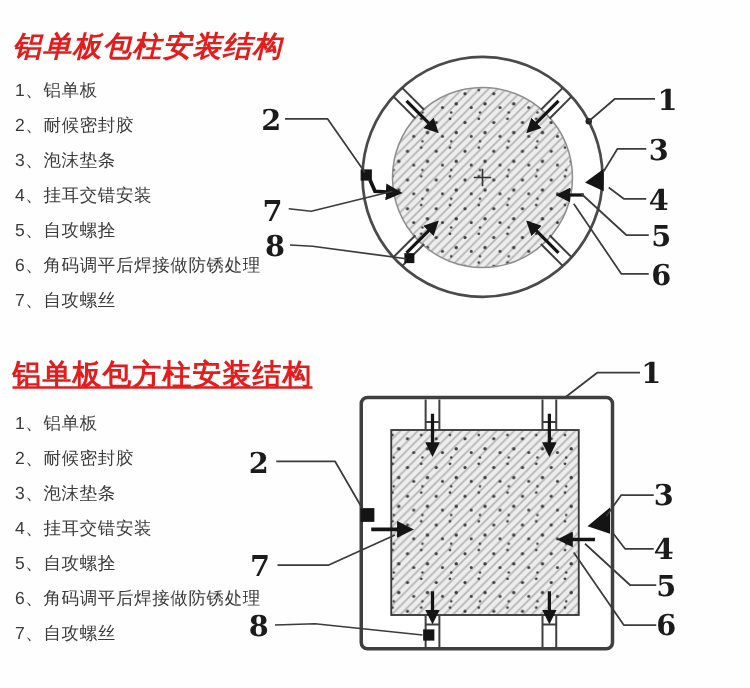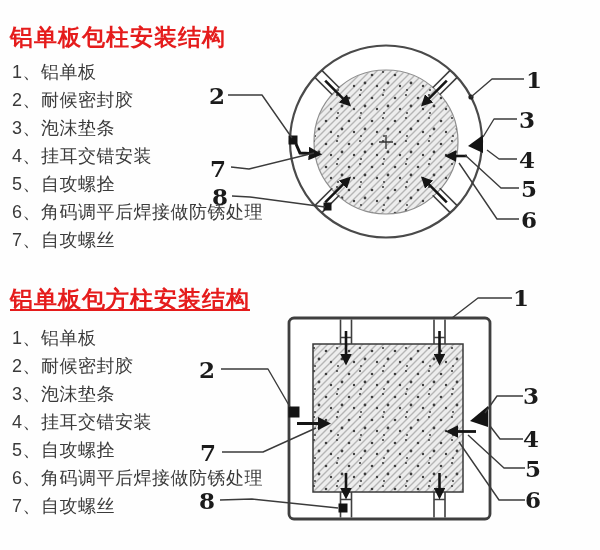--- a/index.html
+++ b/index.html
@@ -6,25 +6,25 @@
   body{
     width:600px;height:550px;position:relative;overflow:hidden;
     background:#fefefe;
     font-family:"Liberation Sans","DejaVu Sans",sans-serif;
   }
   .sec-title{
     position:absolute;left:10px;margin:0;
     font-size:23px;font-weight:700;letter-spacing:1px;
     color:#e51c1c;white-space:nowrap;
   }
-  .t1{top:22px;}
+  .t1{top:22px;font-style:italic;}
   .t2{top:284px;text-decoration:underline;}
   .legend{
     position:absolute;left:12px;margin:0;padding:0;list-style:none;
-    font-size:18px;line-height:28px;color:#3a3a3a;letter-spacing:0.5px;
+    font-size:14px;line-height:28px;color:#3a3a3a;letter-spacing:0.5px;
   }
   .l1{top:58px;}
   .l2{top:324px;}
   svg.diag{position:absolute;left:0;}
   svg.d1{top:0;}
   svg.d2{top:275px;}
   .callout{
     font-family:"DejaVu Serif","Liberation Serif",serif;
     font-weight:700;font-size:23px;fill:#1b1b1b;
   }

